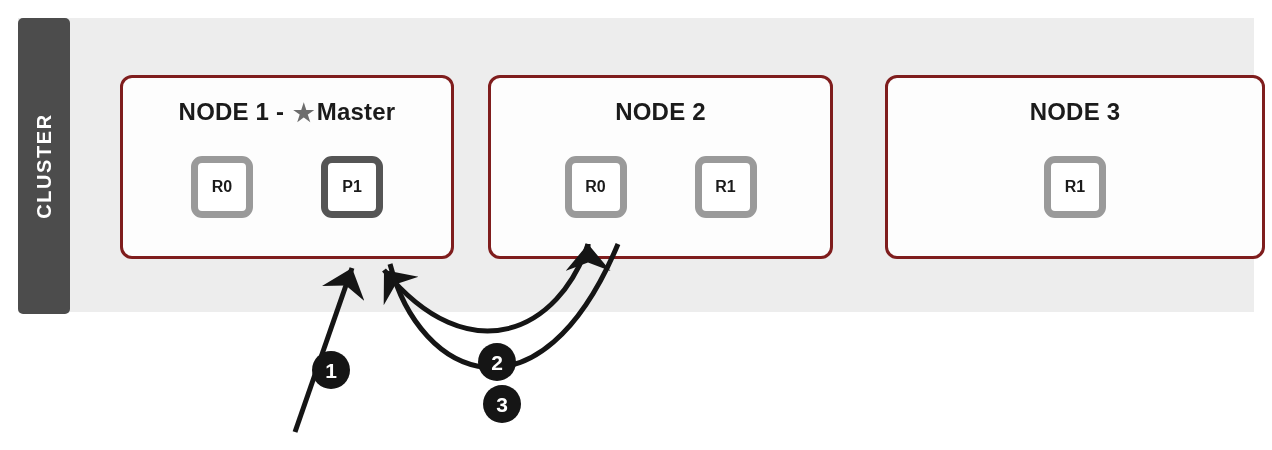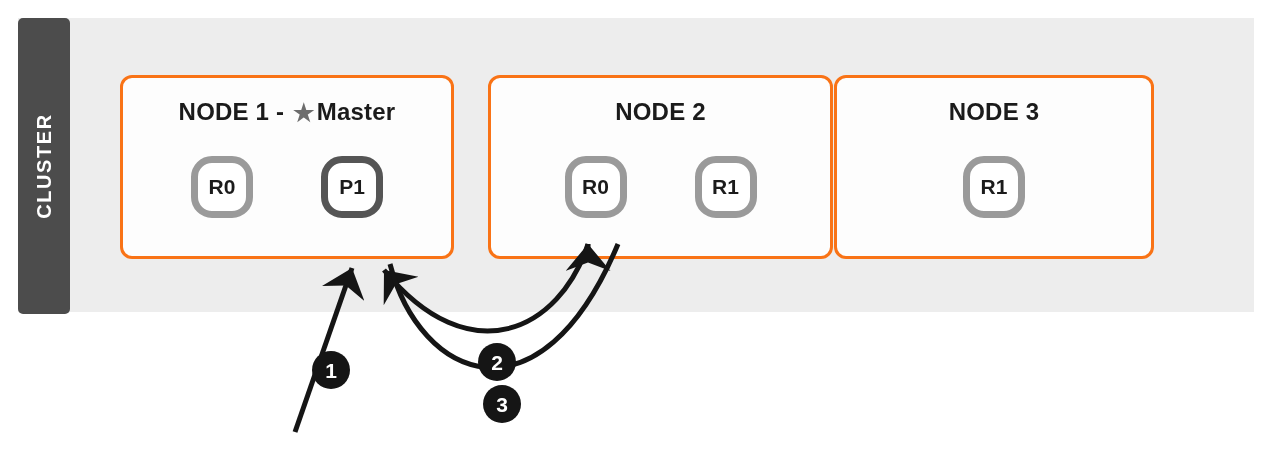--- a/index.html
+++ b/index.html
@@ -38,21 +38,21 @@
     white-space:nowrap;
     font-family:"Liberation Sans", sans-serif;
   }
 
   
   .node{
     position:absolute;
     top:75px;
     height:184px;
     background:#fdfdfd;
-    border:3px solid #f97316;
+    border:3px solid #7f1d1d;
     border-radius:12px;
     box-sizing:border-box;
   }
   .node-title{
     position:absolute;
     top:20px;left:0;right:0;
     text-align:center;
     font-size:24px;
     font-weight:bold;
     color:#1b1b1b;
@@ -68,37 +68,37 @@
   }
   .shards{
     position:absolute;
     top:78px;left:0;right:0;
     display:flex;
     justify-content:center;
     gap:68px;
   }
   .shard{
     width:62px;height:62px;
-    border-radius:21px;
+    border-radius:11px;
     background:#ffffff;
     display:flex;
     align-items:center;
     justify-content:center;
-    font-size:21px;
+    font-size:16px;
     font-weight:bold;
     color:#1b1b1b;
     box-sizing:border-box;
   }
   .shard.replica{border:7px solid #9a9a9a;}
   .shard.primary{border:7px solid #555555;}
 
   
   #node-1{left:120px;width:334px;}
   #node-2{left:488px;width:345px;}
-  #node-3{left:834px;width:320px;}
+  #node-3{left:885px;width:380px;}
 
   
   #arrows{
     position:absolute;
     left:0;top:0;
     width:1272px;height:450px;
     pointer-events:none;
   }
   .badge-text{
     font-family:"Liberation Sans", sans-serif;

